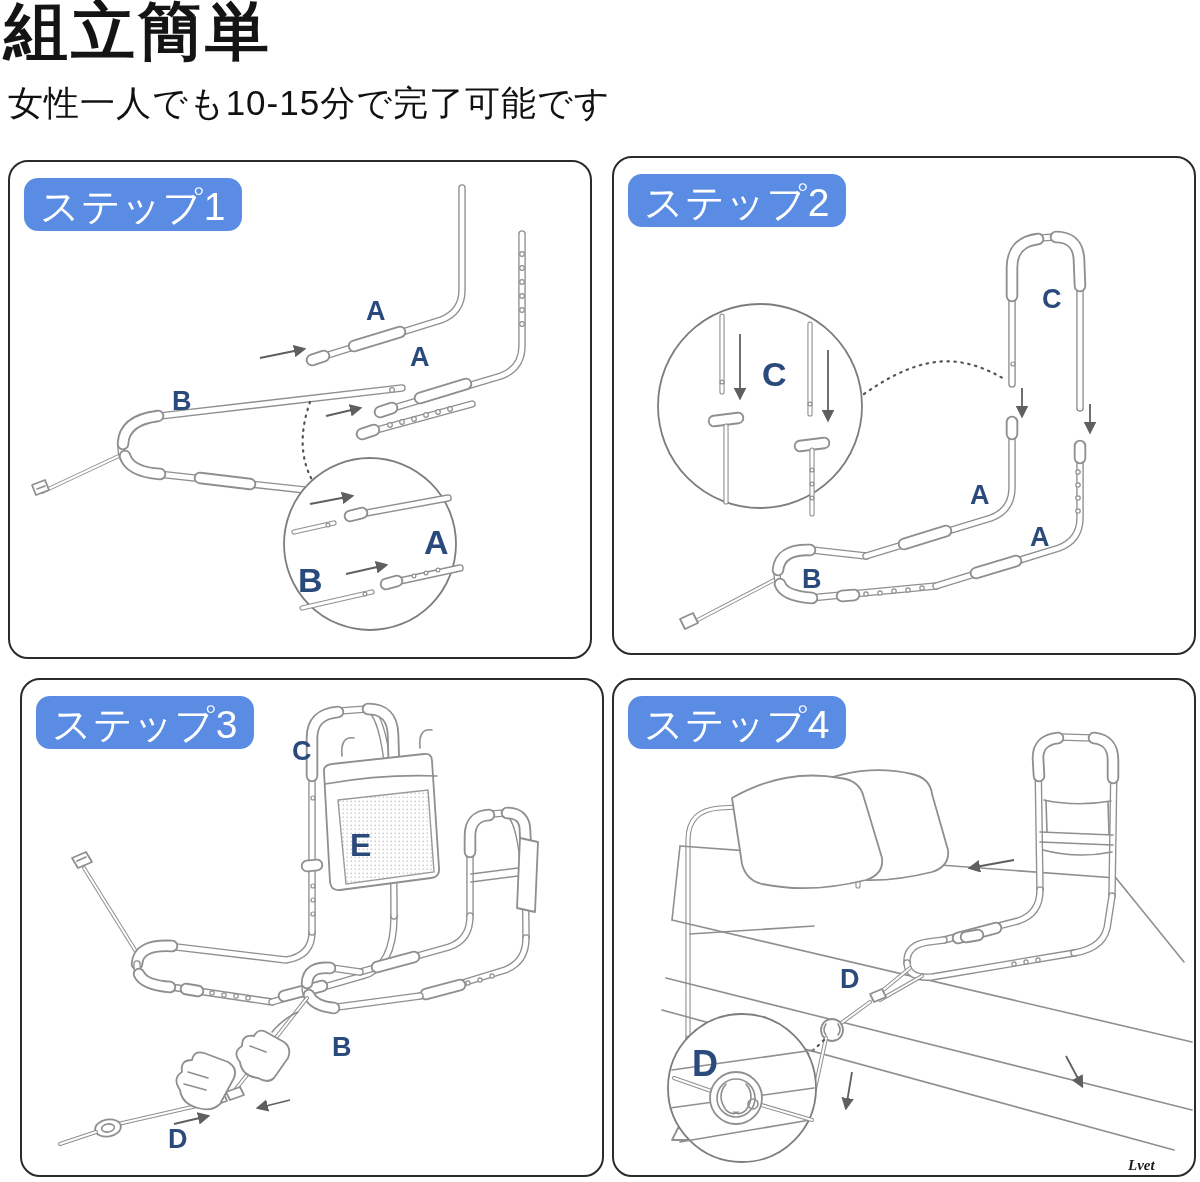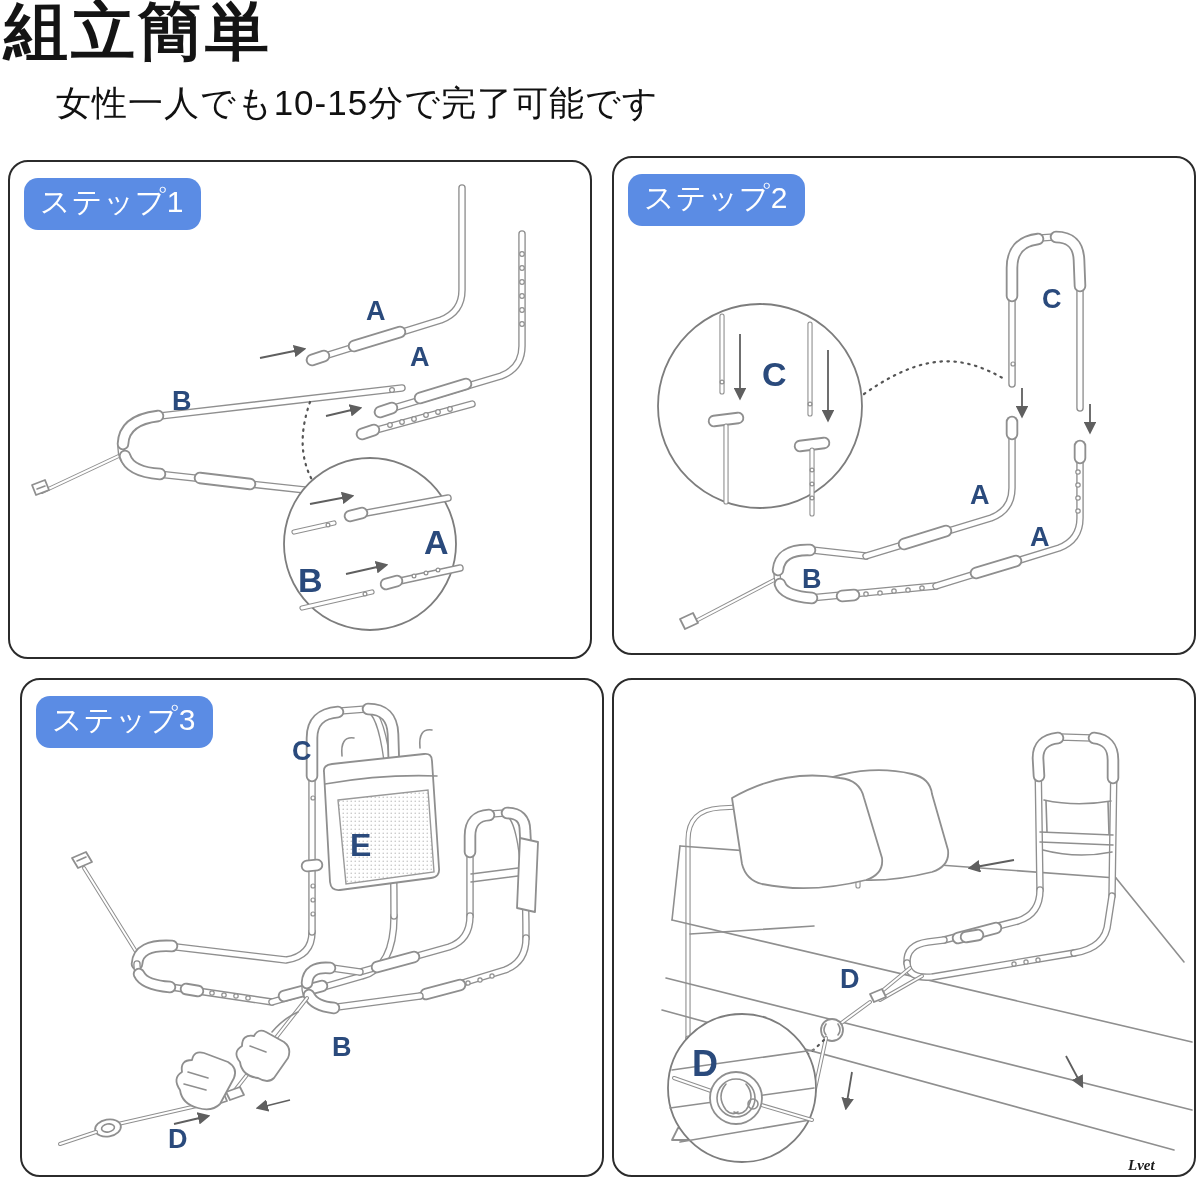--- a/index.html
+++ b/index.html
@@ -1,21 +1,21 @@
 <!DOCTYPE html>
 <html><head>
 <meta charset="utf-8">
 <style>
   html,body{margin:0;padding:0;background:#fff;}
   body{width:1200px;height:1182px;position:relative;font-family:"Liberation Sans","DejaVu Sans",sans-serif;overflow:hidden;}
   .title{position:absolute;left:4px;top:-12px;font-size:64px;font-weight:900;color:#141414;letter-spacing:3px;}
-  .subtitle{position:absolute;left:8px;top:80px;font-size:35px;font-weight:400;color:#111;letter-spacing:1px;margin-left:48px;}
+  .subtitle{position:absolute;left:8px;top:80px;font-size:35px;font-weight:400;color:#111;letter-spacing:1px;}
   .panel{position:absolute;width:584px;height:499px;border:2px solid #2b2b2b;border-radius:20px;background:#fff;box-sizing:border-box;}
   .p1{left:8px;top:160px;} .p2{left:612px;top:156px;} .p3{left:20px;top:678px;} .p4{left:612px;top:678px;}
-  .badge{position:absolute;left:14px;top:16px;z-index:2;background:#5b8ce4;color:#fff;font-size:30px;line-height:1;padding:9px 16px 13px 16px;border-radius:14px;letter-spacing:1px;}
+  .badge{position:absolute;left:14px;top:16px;z-index:2;background:#5b8ce4;color:#fff;font-size:39px;line-height:1;padding:9px 16px 5px 16px;border-radius:14px;letter-spacing:1px;}
   .art{position:absolute;left:0;top:0;width:100%;height:100%;z-index:1;}
   
   .t2{stroke:#8f8f8f;stroke-width:7.5;fill:none;stroke-linecap:round;stroke-linejoin:round}
   .t2i{stroke:#fff;stroke-width:4.8;fill:none;stroke-linecap:round;stroke-linejoin:round}
   .g2{stroke:#8f8f8f;stroke-width:12.5;fill:none;stroke-linecap:round;stroke-linejoin:round}
   .g2i{stroke:#fff;stroke-width:8.8;fill:none;stroke-linecap:round;stroke-linejoin:round}
   .s2{stroke:#8f8f8f;stroke-width:5.2;fill:none;stroke-linecap:round;stroke-linejoin:round}
   .s2i{stroke:#fff;stroke-width:3;fill:none;stroke-linecap:round;stroke-linejoin:round}
   .w2{stroke:#8f8f8f;stroke-width:4;fill:none;stroke-linecap:round;stroke-linejoin:round}
   .w2i{stroke:#fff;stroke-width:2;fill:none;stroke-linecap:round;stroke-linejoin:round}
@@ -311,20 +311,21 @@
       <path class="ar" d="M268,420 L236,428" marker-end="url(#a3)"></path>
     </g>
     <text class="lbl" x="270" y="80" font-size="27">C</text>
     <text class="lbl" x="328" y="176" font-size="32">E</text>
     <text class="lbl" x="310" y="376" font-size="27">B</text>
     <text class="lbl" x="146" y="468" font-size="27">D</text>
   </svg>
 </div>
 
 <div class="panel p4">
+  <div class="badge">ステップ4</div>
   <svg class="art" viewBox="0 0 580 495">
     <defs>
       <marker id="a4" viewBox="0 0 10 10" refX="8" refY="5" markerWidth="7" markerHeight="7" orient="auto-start-reverse">
         <path d="M0,0 L10,5 L0,10 z" fill="#5f5f5f"></path>
       </marker>
     </defs>
     <g>
       <path class="s2" d="M74,358 L74,160 Q74,130 106,128 L216,122 Q244,121 244,146 L244,206"></path>
         <path class="s2i" d="M74,358 L74,160 Q74,130 106,128 L216,122 Q244,121 244,146 L244,206"></path>
       <path class="ln" d="M76,254 L200,246"></path>

